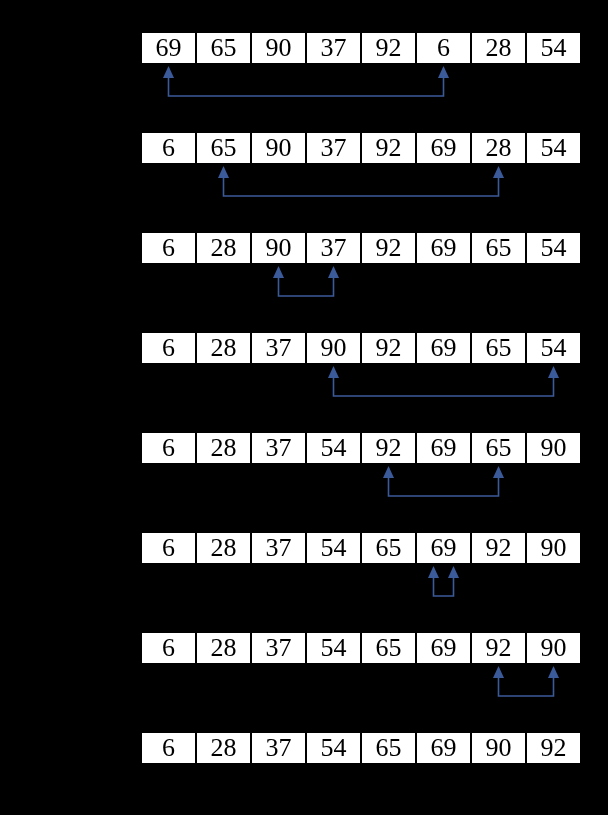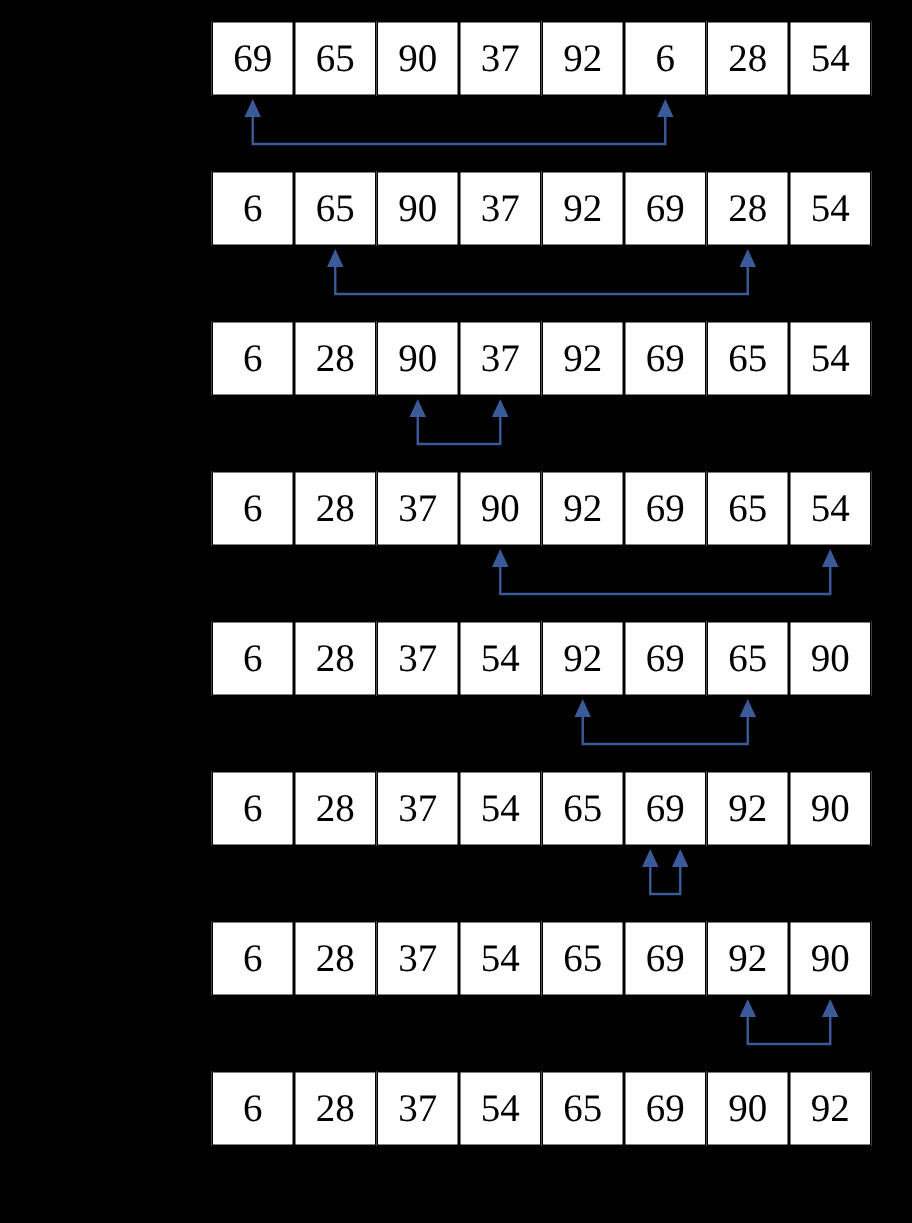--- a/index.html
+++ b/index.html
@@ -23,20 +23,21 @@
     position: relative;
     height: 100px;
   }
   .row-block:last-child {
     height: 50px;
   }
   .row {
     display: flex;
     width: 440px;
     height: 50px;
+    align-items: flex-end;
   }
   .cell {
     flex: 1 1 0;
     background: #fff;
     border: 1px solid #000;
     display: flex;
     align-items: center;
     justify-content: center;
     font-size: 26px;
     color: #000;

